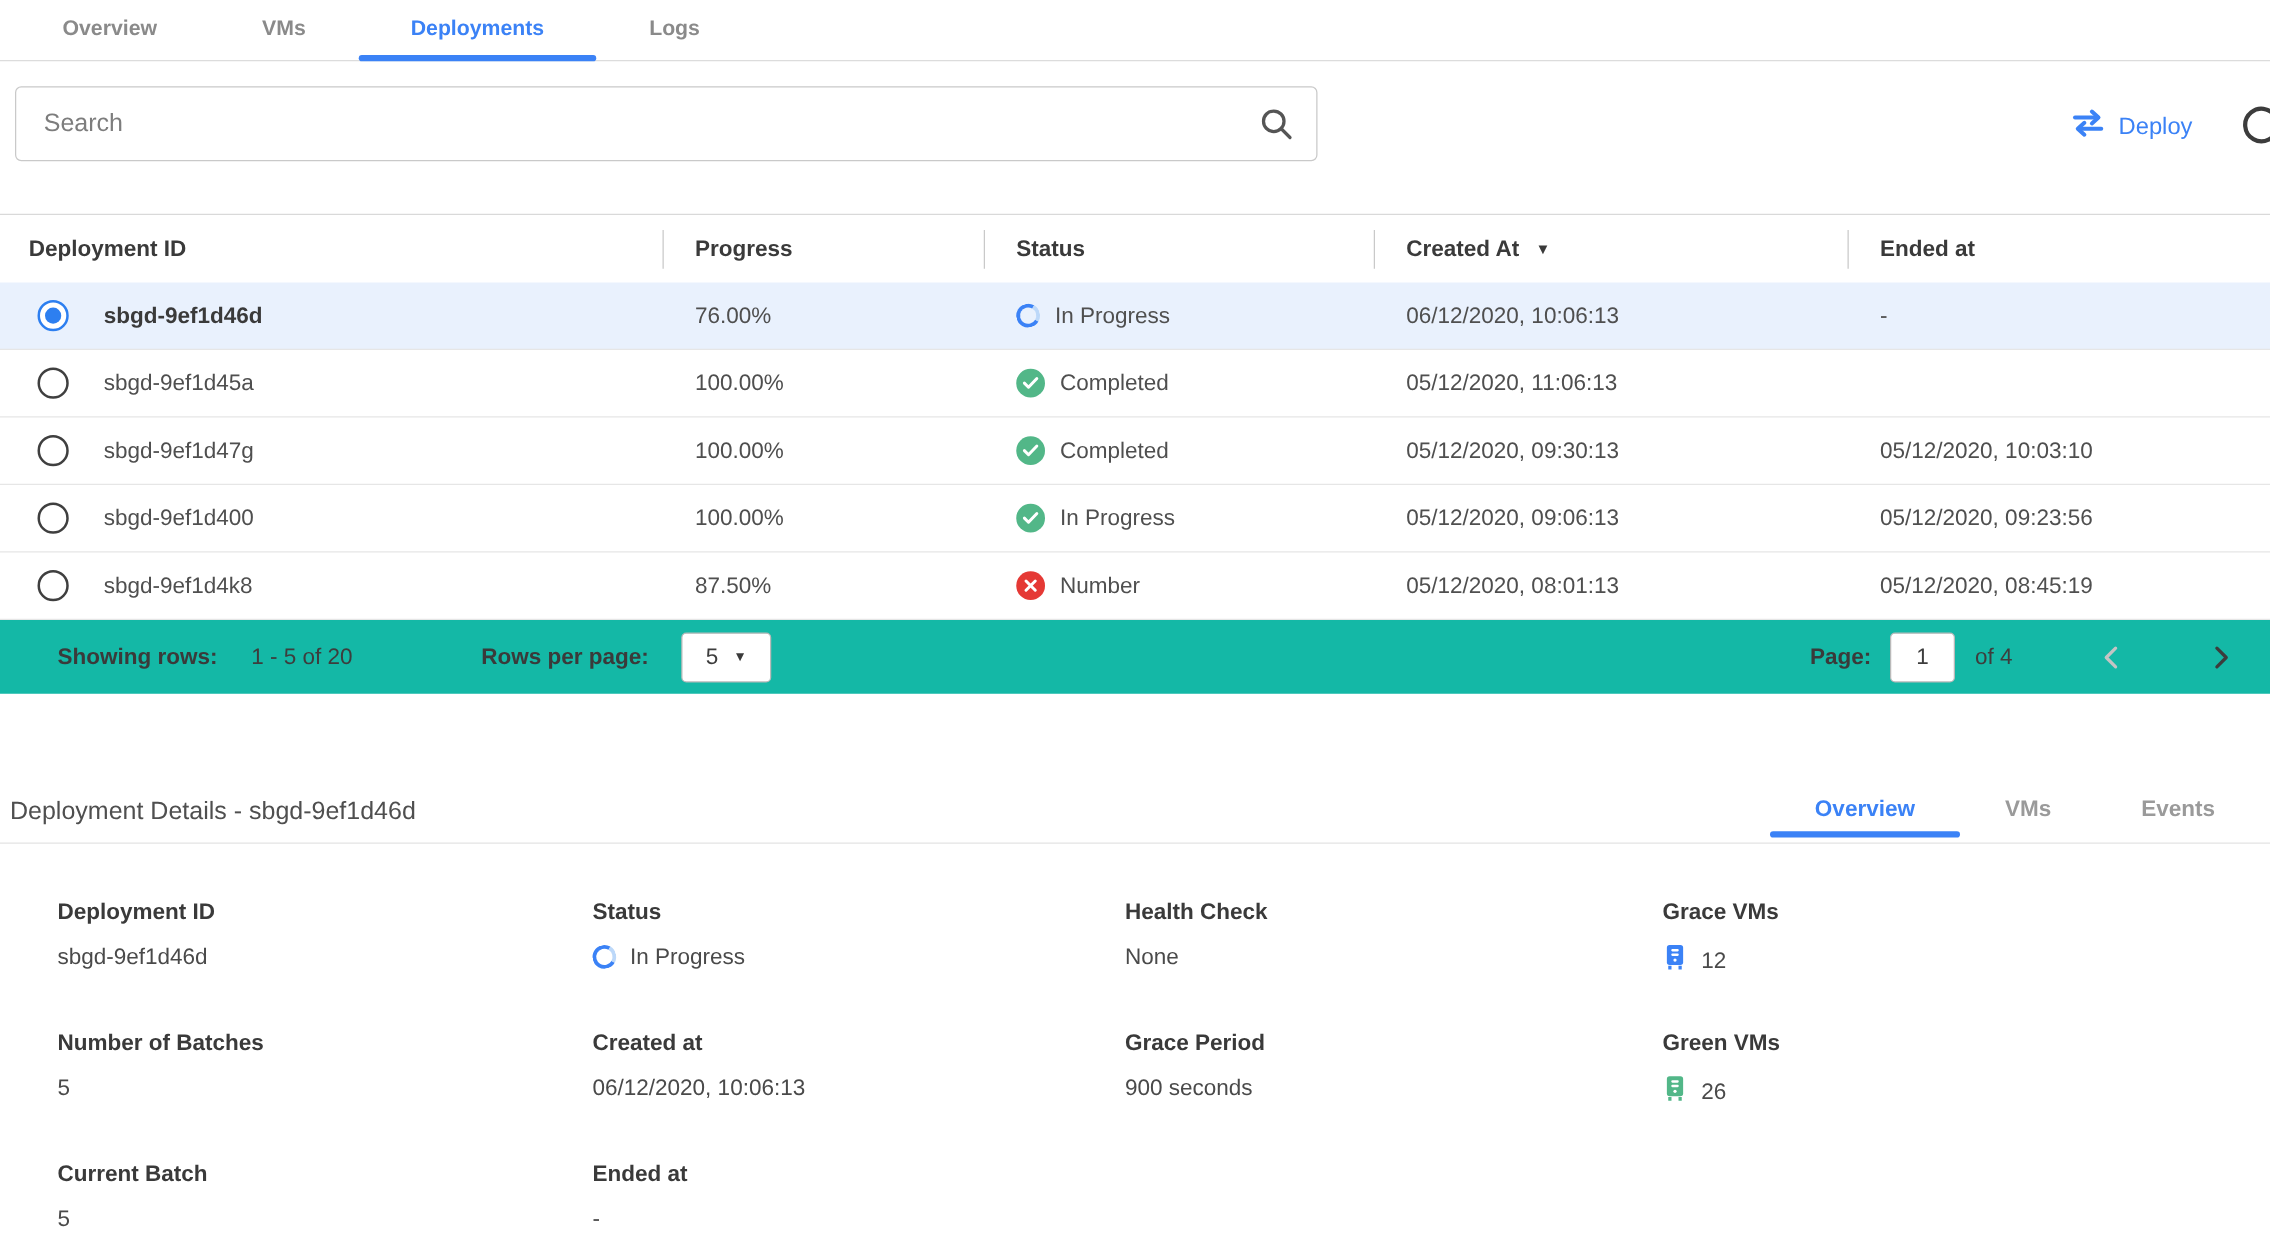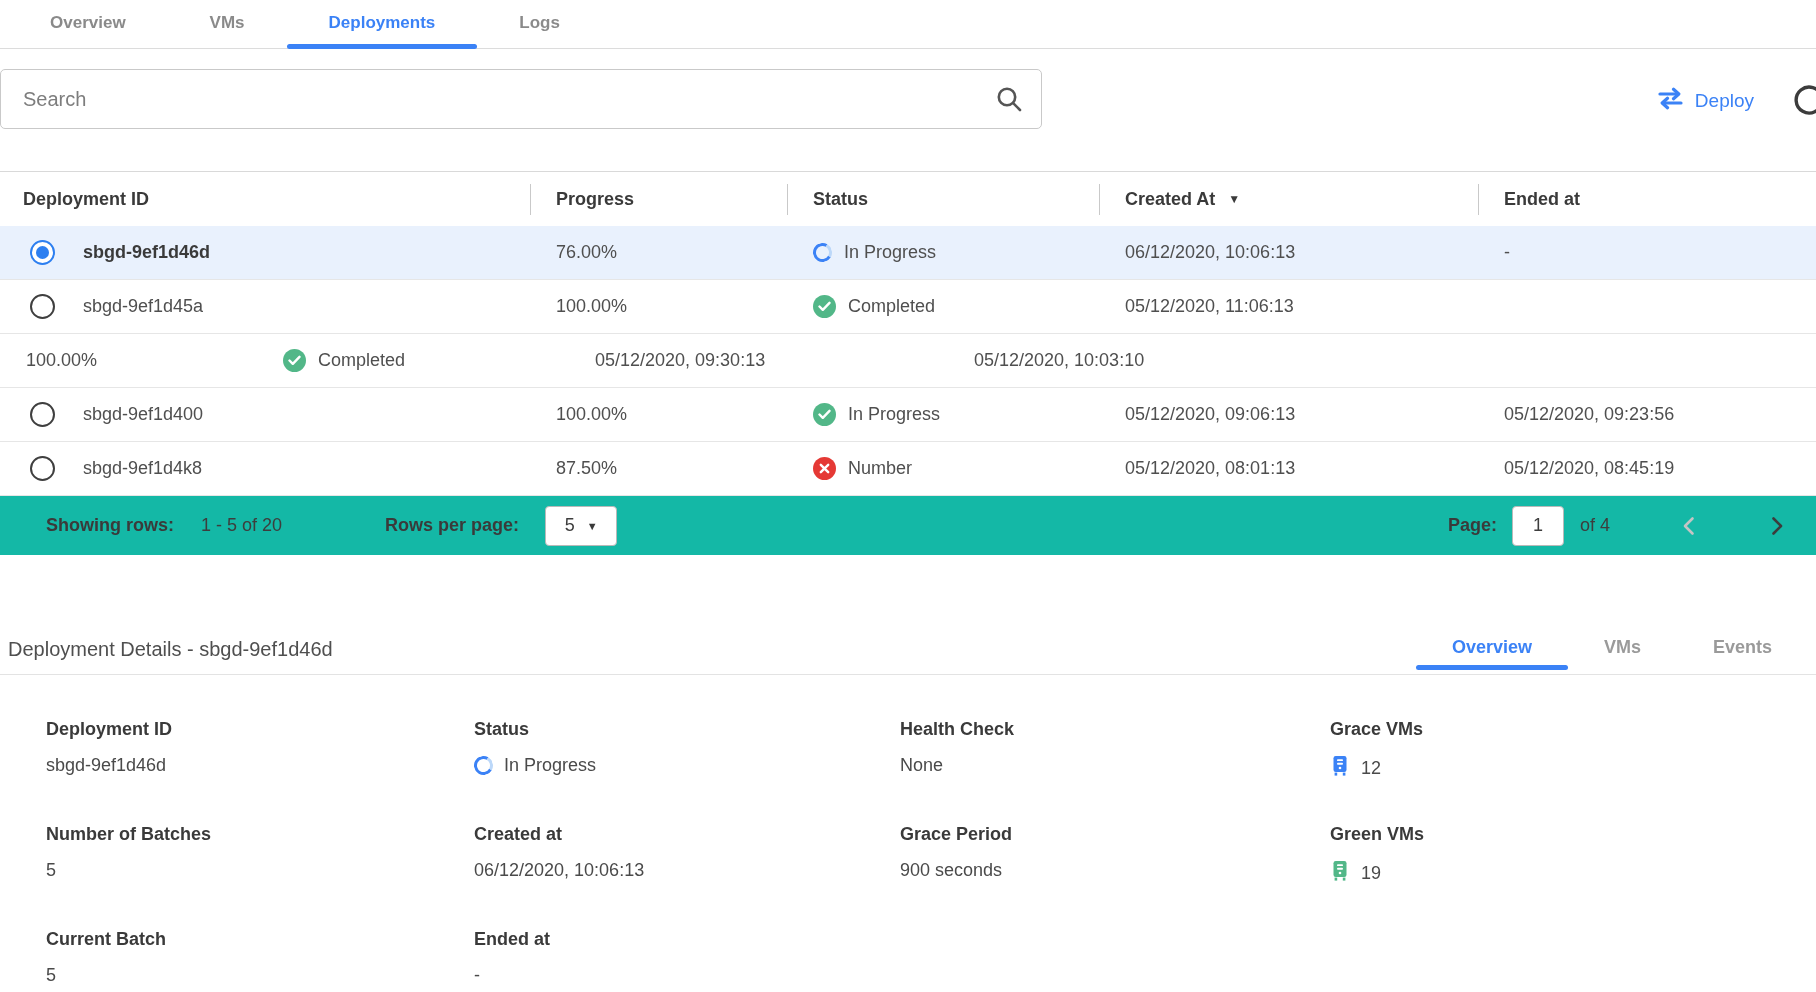--- a/index.html
+++ b/index.html
@@ -7,21 +7,21 @@
     font-family:"Liberation Sans", sans-serif; color:#4a4a4a; }
 
   
   .tabbar { display:flex; align-items:flex-end; padding-left:8px; border-bottom:1px solid #dcdcdc; height:49px; }
   .tab { position:relative; padding:12px 42px 15px; font-size:17px; font-weight:bold; color:#8a8a8a; cursor:pointer; }
   .tab.active { color:#3b82f6; }
   .tab.active::after { content:""; position:absolute; left:0; right:0; bottom:-1px; height:5px; background:#3b82f6; border-radius:3px; }
 
   
   .toolbar { position:relative; height:80px; margin-top:20px; }
-  .searchwrap { position:absolute; left:0; top:0; width:1042px; height:60px; }
+  .searchwrap { position:absolute; left:12px; top:0; width:1042px; height:60px; }
   .searchwrap input { width:100%; height:100%; border:1.5px solid #c9c9c9; border-radius:5px; font-size:20px;
     padding:0 60px 0 22px; color:#4a4a4a; outline:none; font-family:"Liberation Sans", sans-serif; }
   .searchwrap input::placeholder { color:#7d7d7d; }
   .search-icon { position:absolute; right:18px; top:15px; }
   .deploy-btn { position:absolute; right:62px; top:18px; display:flex; align-items:center; gap:11px;
     color:#3b82f6; font-size:19px; font-weight:normal; background:none; border:none; cursor:pointer;
     font-family:"Liberation Sans", sans-serif; }
   .refresh-btn { position:absolute; right:-10px; top:14px; background:none; border:none; cursor:pointer; }
 
   
@@ -154,20 +154,24 @@
         <svg width="13" height="11" viewBox="0 0 13 11" fill="none" stroke="#fff" stroke-width="2.4" stroke-linecap="round" stroke-linejoin="round">
             <path d="M1.5 5.5 L4.8 8.8 L11.5 1.8"></path>
           </svg>
       </span>
       <span>Completed</span>
     </div>
     <div class="c-ended">05/12/2020, 11:06:13</div>
   </div>
 
   <div class="trow">
+    <div class="c-id">
+      <span class="radio"></span>
+      <span class="rid">sbgd-9ef1d47g</span>
+    </div>
     <div class="c-prog">100.00%</div>
     <div class="c-status status-cell">
       <span class="ic-circle ic-check">
         <svg width="13" height="11" viewBox="0 0 13 11" fill="none" stroke="#fff" stroke-width="2.4" stroke-linecap="round" stroke-linejoin="round">
             <path d="M1.5 5.5 L4.8 8.8 L11.5 1.8"></path>
           </svg>
       </span>
       <span>Completed</span>
     </div>
     <div class="c-created">05/12/2020, 09:30:13</div>
@@ -296,21 +300,21 @@
       <span class="vm-icon">
         <svg width="20" height="22" viewBox="0 0 20 22">
           <rect x="3.5" y="1" width="13" height="16" rx="2.2" fill="#52b788"></rect>
           <rect x="7" y="4.2" width="6" height="1.9" rx="0.9" fill="#fff"></rect>
           <rect x="7" y="7.8" width="6" height="1.9" rx="0.9" fill="#fff"></rect>
           <circle cx="10" cy="13" r="1.3" fill="#fff"></circle>
           <rect x="4.6" y="17.6" width="2.6" height="3" fill="#52b788"></rect>
           <rect x="12.8" y="17.6" width="2.6" height="3" fill="#52b788"></rect>
         </svg>
       </span>
-      <span>19</span>
+      <span>26</span>
     </div>
   </div>
 
   <div class="field">
     <div class="flabel">Current Batch</div>
     <div class="fvalue">5</div>
   </div>
   <div class="field">
     <div class="flabel">Ended at</div>
     <div class="fvalue">-</div>

